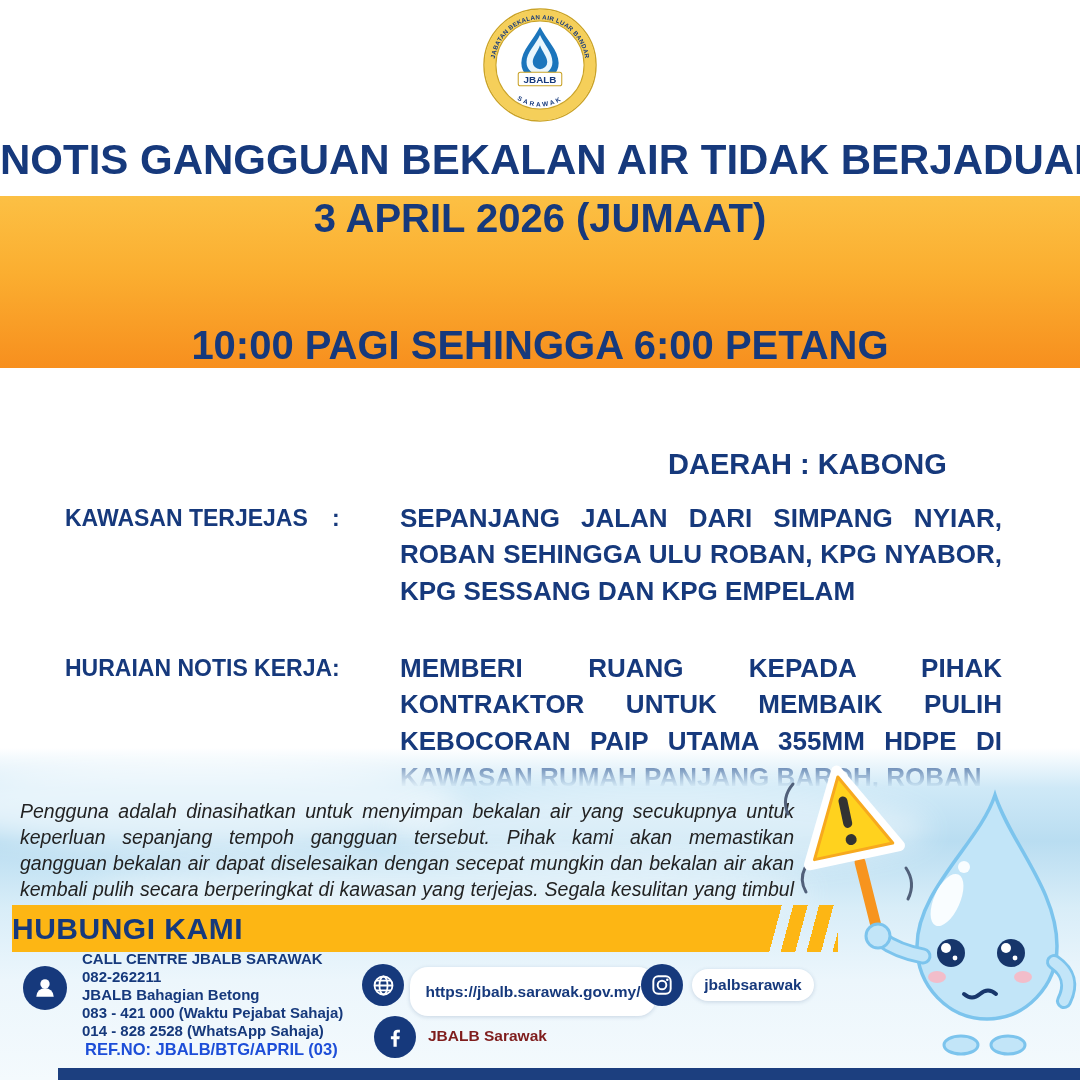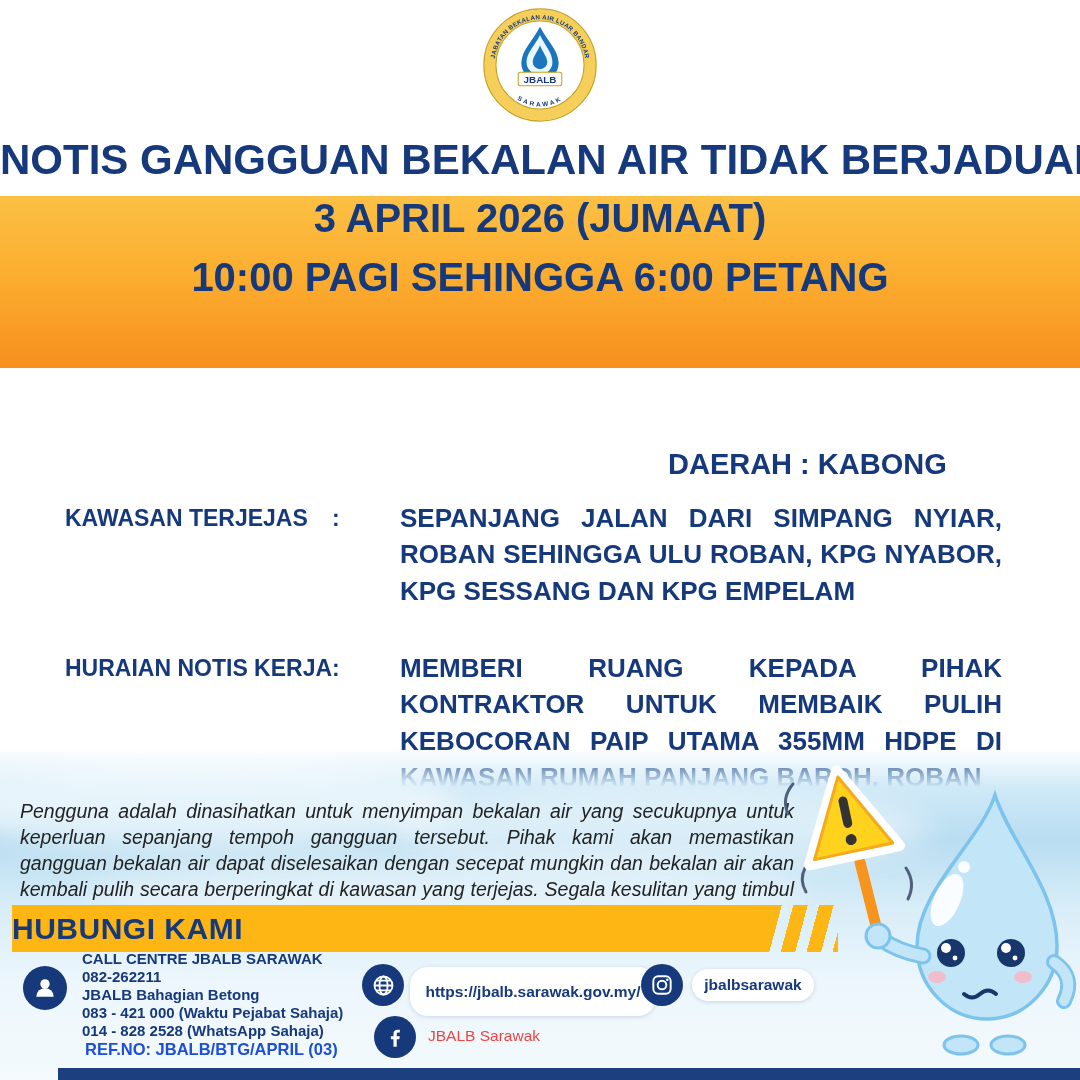--- a/index.html
+++ b/index.html
@@ -14,21 +14,21 @@
   .logo-wrap{ position:absolute; top:8px; left:483px; width:114px; height:114px; z-index:3; }
   
   .title{
     position:absolute; top:136px; left:0; width:1080px; text-align:center;
     font-size:42px; font-weight:bold; color:#16397c; letter-spacing:0px; white-space:nowrap;
   }
   
   .banner{
     position:absolute; top:196px; left:0; width:1080px; height:172px;
     background:linear-gradient(180deg,#fcc044 0%,#fbae30 45%,#f78f1e 100%);
-    display:flex; flex-direction:column; align-items:center; justify-content:flex-start; gap:14px;
+    display:flex; flex-direction:column; align-items:center; justify-content:space-between; gap:14px;
     color:#16397c; font-weight:bold; font-size:40px; z-index:1;
   }
   
   .region-bahagian{ left:120px; top:400px; font-size:29px; font-weight:bold; color:#16397c; }
   .region-daerah{ left:668px; top:400px; font-size:29px; font-weight:bold; color:#16397c;margin-top:48px; }
   
   .detail-label{ font-size:23px; font-weight:bold; color:#16397c; }
   .detail-colon{ font-size:23px; font-weight:bold; color:#16397c; }
   .detail-text{ font-size:26px; font-weight:bold; color:#16397c; line-height:1.4; text-align:justify; }
   .label1{ left:65px; top:505px; } .colon1{ left:332px; top:505px; }
@@ -72,21 +72,21 @@
   .phone-block{ position:absolute; left:82px; top:950px; width:300px; z-index:2; }
   .phone-line{ font-size:15px; font-weight:bold; color:#16397c; line-height:18px; }
   .pill{
     position:absolute; background:#ffffff; border-radius:18px; z-index:2;
     box-shadow:0 1px 4px rgba(20,60,110,.18);
     display:flex; align-items:center; justify-content:center;
     font-size:15.5px; font-weight:bold; color:#16397c;
   }
   .website-pill{ left:410px; top:967px; width:246px; height:49px; }
   .ig-pill{ left:692px; top:969px; width:122px; height:32px; }
-  .fb-label{ position:absolute; left:428px; top:1027px; font-size:15.5px; font-weight:normal; color:#ef4444; z-index:2; }
+  .fb-label{ position:absolute; left:428px; top:1027px; font-size:15.5px; font-weight:bold; color:#7f1d1d; z-index:2; }
   .ref-no{ position:absolute; left:85px; top:1040px; font-size:16.5px; font-weight:bold; color:#1d4ed8; z-index:2; }
   .bottom-bar{ position:absolute; left:58px; top:1068px; width:1022px; height:12px; background:#1c3f7f; z-index:1; }
   
   .mascot-wrap{ position:absolute; left:765px; top:750px; width:315px; height:330px; z-index:4; }
 </style>
 </head>
 <body>
 
 <div class="poster">
 

